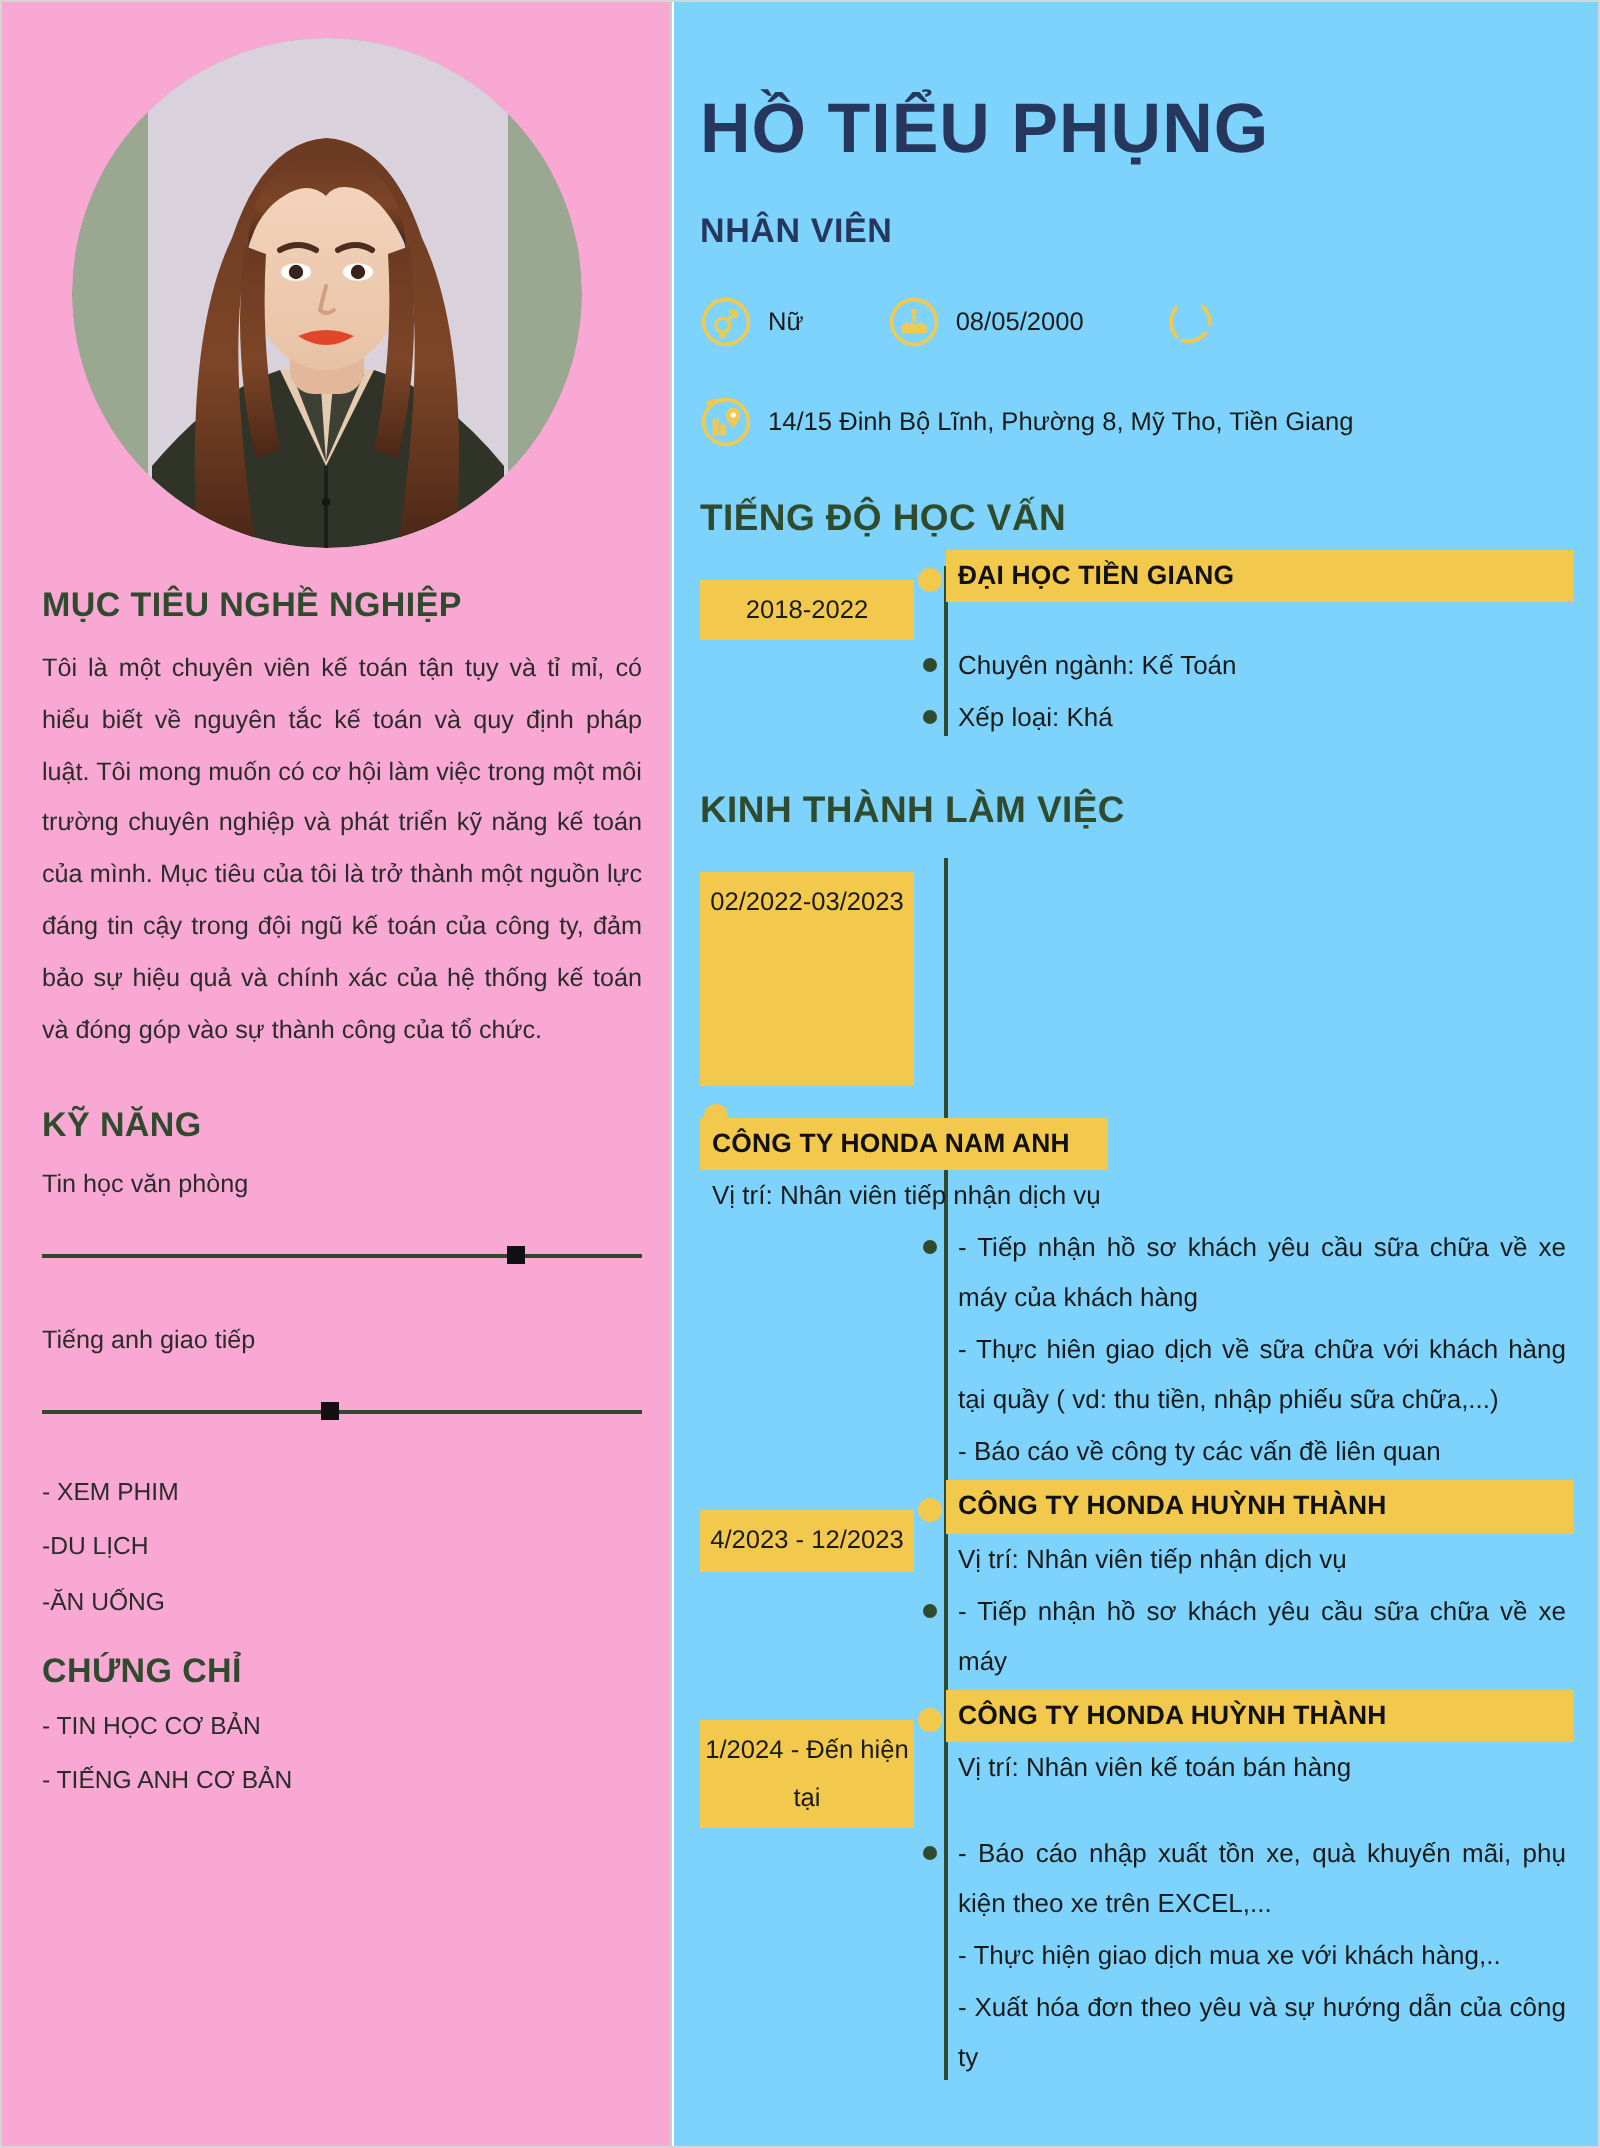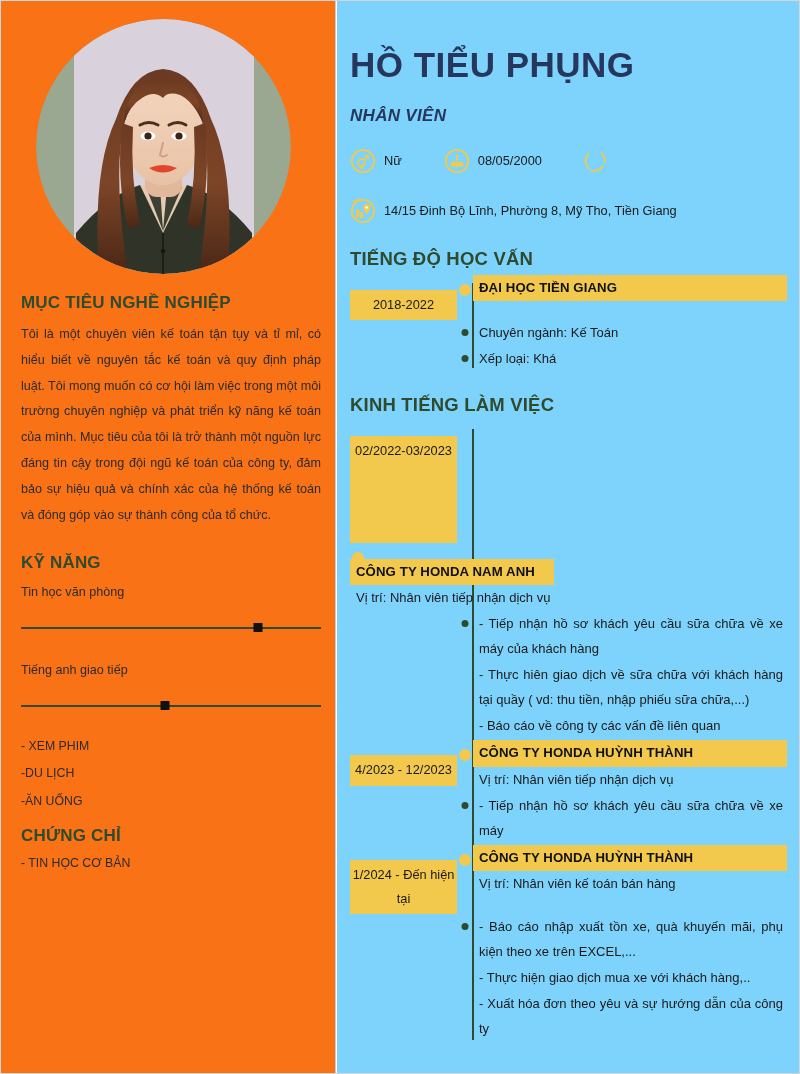--- a/index.html
+++ b/index.html
@@ -20,21 +20,21 @@
     border: 1px solid #d5d5d5;
     overflow: hidden;
   }
 
   
   #left-col {
     position: absolute;
     left: 0px; top: 0px;
     width: 335px;
     height: 1072px;
-    background: #f97316;
+    background: #f9a8d4;
     box-sizing: border-box;
     border-right: 1px solid #cfcfca;
   }
   .photo-wrap {
     position: absolute;
     left: 35px; top: 18px;
     width: 255px; height: 255px;
     border-radius: 50%;
     overflow: hidden;
   }
@@ -110,21 +110,20 @@
     letter-spacing: .5px;
     margin: 46px 0 0 0;
     line-height: 1.05;
   }
   .jobtitle {
     color: #27365C;
     font-size: 17px;
     font-weight: bold;
     letter-spacing: .3px;
     margin: 22px 0 0 0;
-    font-style: italic;
   }
 
   .meta-row {
     display: flex;
     align-items: center;
     margin-top: 22px;
   }
   .meta-item {
     display: flex;
     align-items: center;
@@ -300,20 +299,21 @@
 
       <div class="list-block">
         <div class="list-item">- XEM PHIM</div>
         <div class="list-item">-DU LỊCH</div>
         <div class="list-item">-ĂN UỐNG</div>
       </div>
 
       <div class="list-block">
         <div class="sec-h">CHỨNG CHỈ</div>
         <div class="list-item">- TIN HỌC CƠ BẢN</div>
+        <div class="list-item">- TIẾNG ANH CƠ BẢN</div>
       </div>
 
     </div>
   </div>
 
   <div id="right-col">
     <div class="r-pad">
 
       <div class="fullname">HỒ TIỂU PHỤNG</div>
       <div class="jobtitle">NHÂN VIÊN</div>
@@ -402,21 +402,21 @@
                 <span class="dot-g"></span>
               </div>
             <div class="tl-body">
               <div class="tl-text">Xếp loại: Khá</div>
             </div>
           </div>
         </div>
       </div>
 
       <div style="margin-top:22px;">
-        <div class="sec-h-r">KINH TIẾNG LÀM VIỆC</div>
+        <div class="sec-h-r">KINH THÀNH LÀM VIỆC</div>
 
         <div class="tl">
           <div class="tl-line" style="top:8px; bottom:2px;"></div>
 
           <div class="tl-row" style="margin-top:5px;flex-direction:column;">
             <div class="tl-date">02/2022-03/2023</div>
             <div class="tl-gut">
                 <span class="dot-y"></span>
               </div>
             <div class="tl-body">

